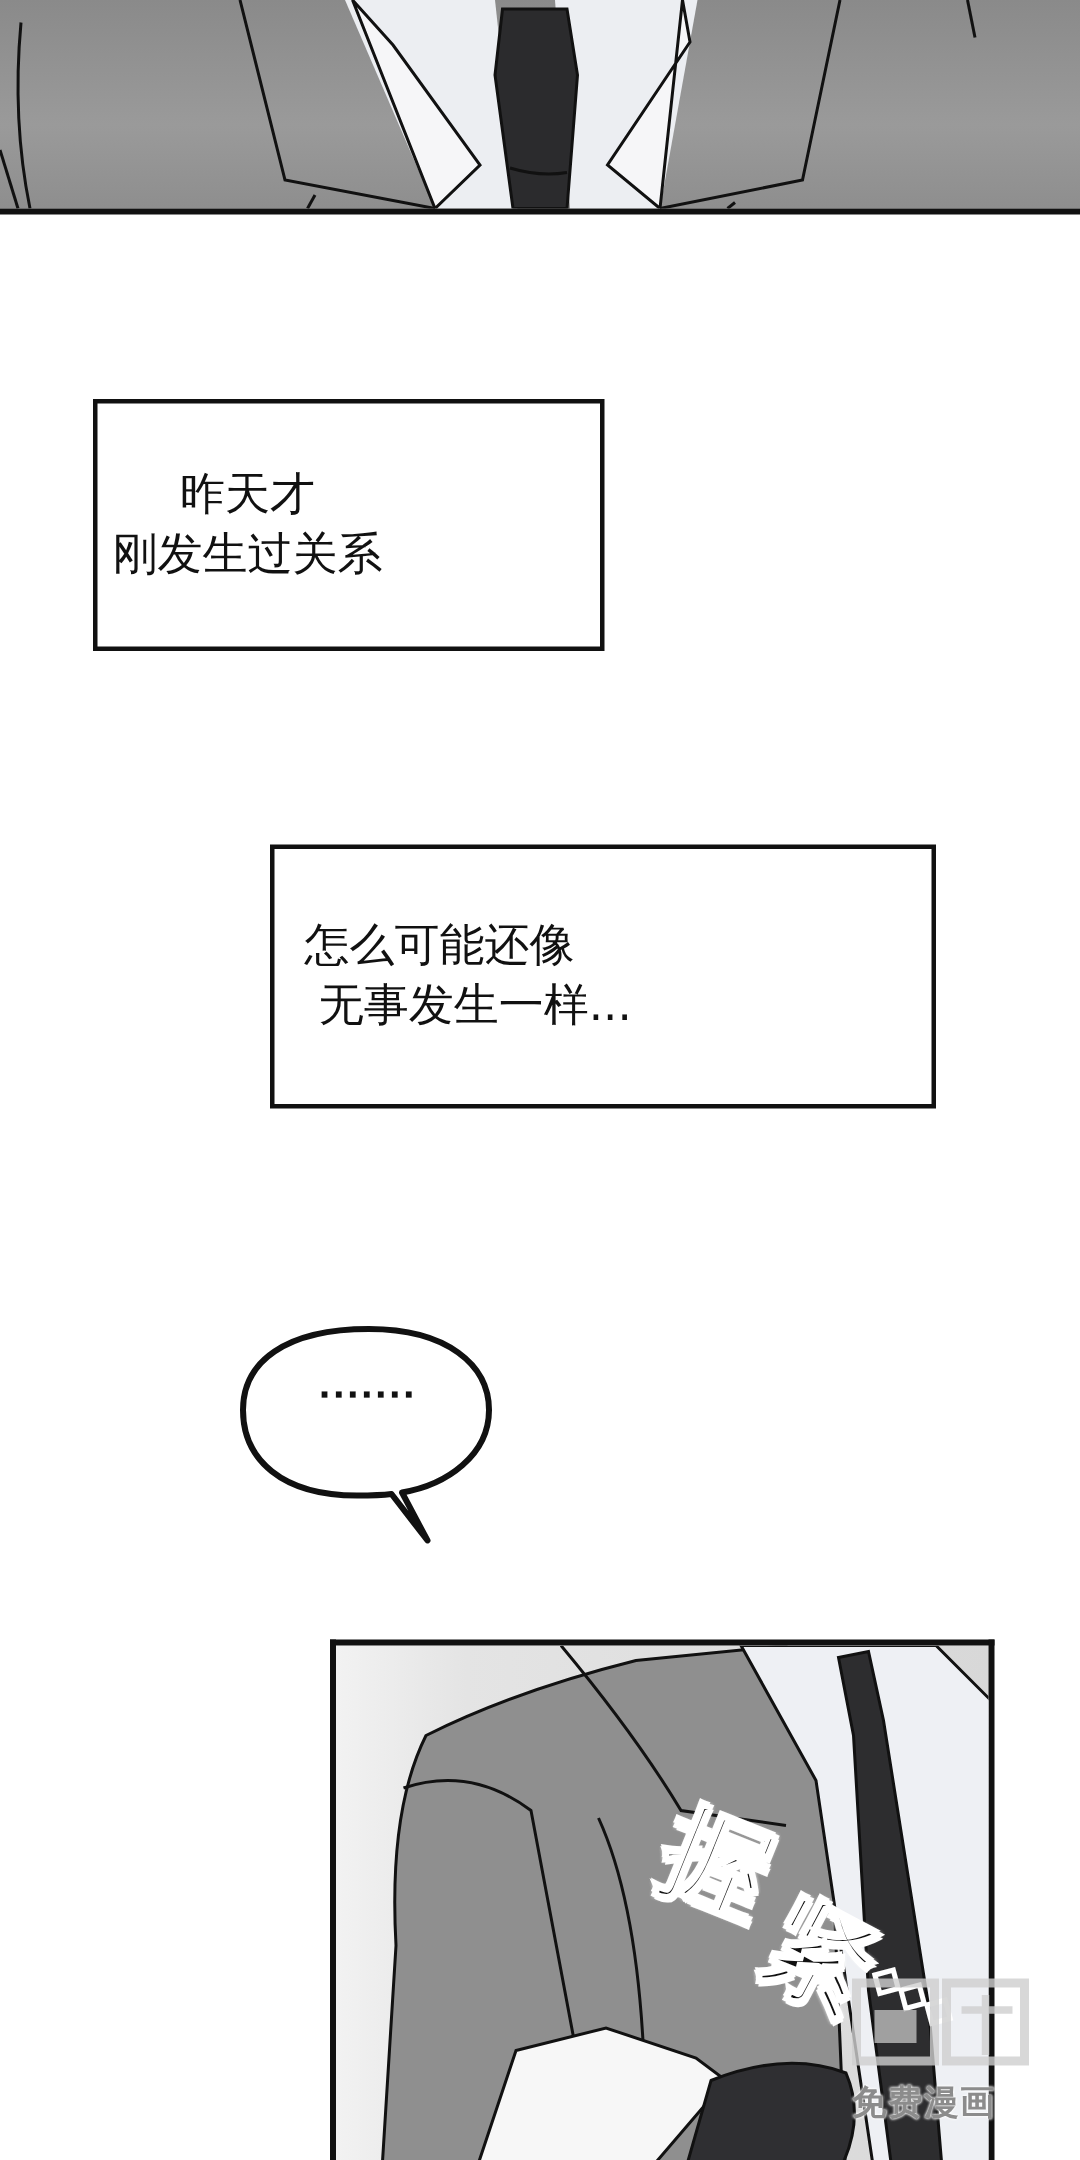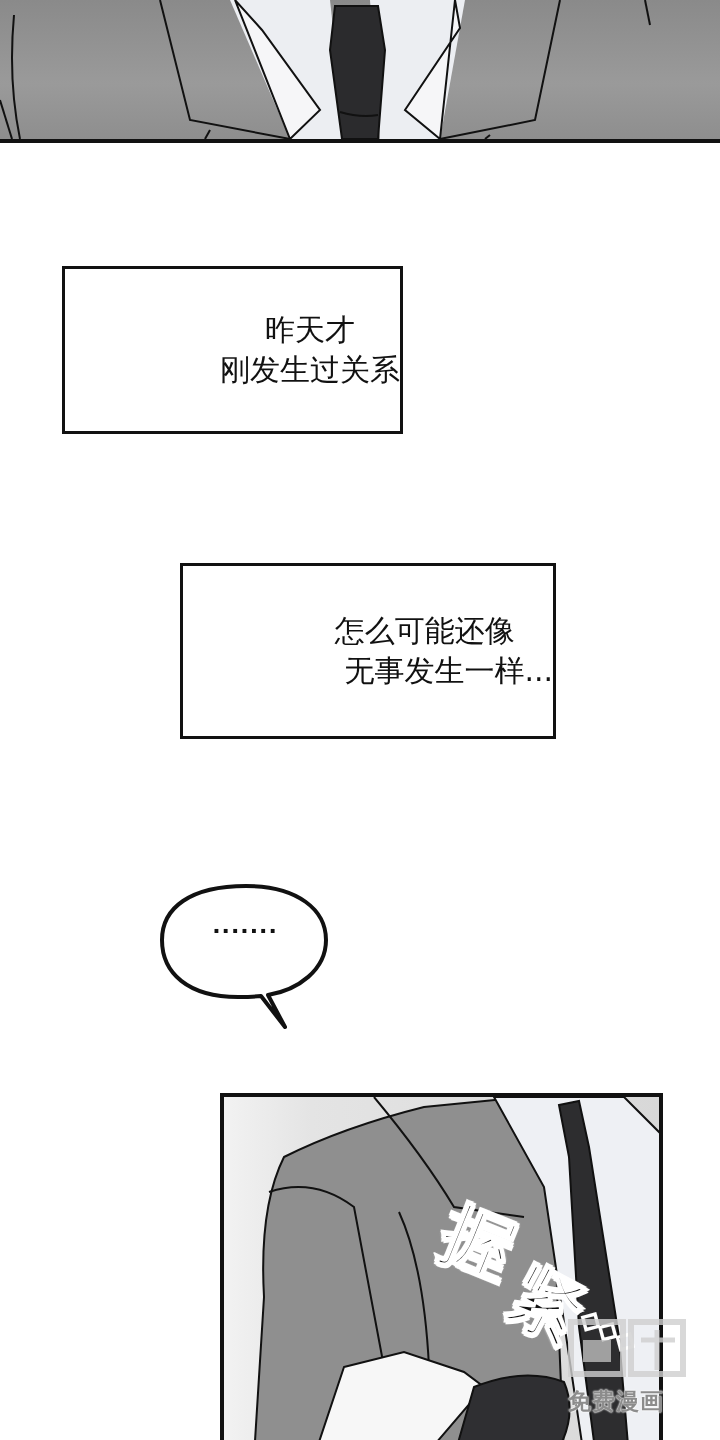--- a/index.html
+++ b/index.html
@@ -6,25 +6,25 @@
     body { width: 720px; height: 1440px; position: relative; overflow: hidden; font-family: "DejaVu Sans", "Liberation Sans", sans-serif; }
     .abs { position: absolute; }
 
     
     .top-panel { left: 0; top: 0; width: 720px; height: 139px; overflow: hidden;
       background: linear-gradient(180deg, #8a8a8a 0%, #9a9a9a 60%, #8e8e8e 100%);
       border-bottom: 4px solid #111; }
 
     
     .narration { background: #fff; border: 3px solid #111; box-sizing: border-box;
-      display: flex; align-items: center; justify-content: flex-end; }
+      display: flex; align-items: center; justify-content: flex-start; }
     .narration .txt { font-size: 30px; line-height: 40px; color: #111; text-align: center; font-weight: 500; white-space: pre; }
     .box1 { left: 62px; top: 266px; width: 341px; height: 168px; }
     .box1 .txt { margin-left: 10px; }
-    .box2 { left: 180px; top: 563px; width: 376px; height: 176px; padding-left: 44px; }
+    .box2 { left: 180px; top: 563px; width: 444px; height: 176px; }
     .box2 .txt { text-align: left; margin-left: 20px; }
 
     
     .bubble { left: 158px; top: 880px; width: 175px; height: 150px; }
     .bubble-text { left: 205px; top: 918px; width: 80px; text-align: center; font-size: 22px; font-weight: bold; letter-spacing: 1px; color: #111; }
 
     
     .bottom-panel { left: 220px; top: 1093px; width: 443px; height: 360px; box-sizing: border-box;
       border: 4px solid #111; border-bottom: none; overflow: hidden;
       background: linear-gradient(90deg, #f2f2f2 0%, #e4e4e4 20%, #d8d8d8 100%); }

